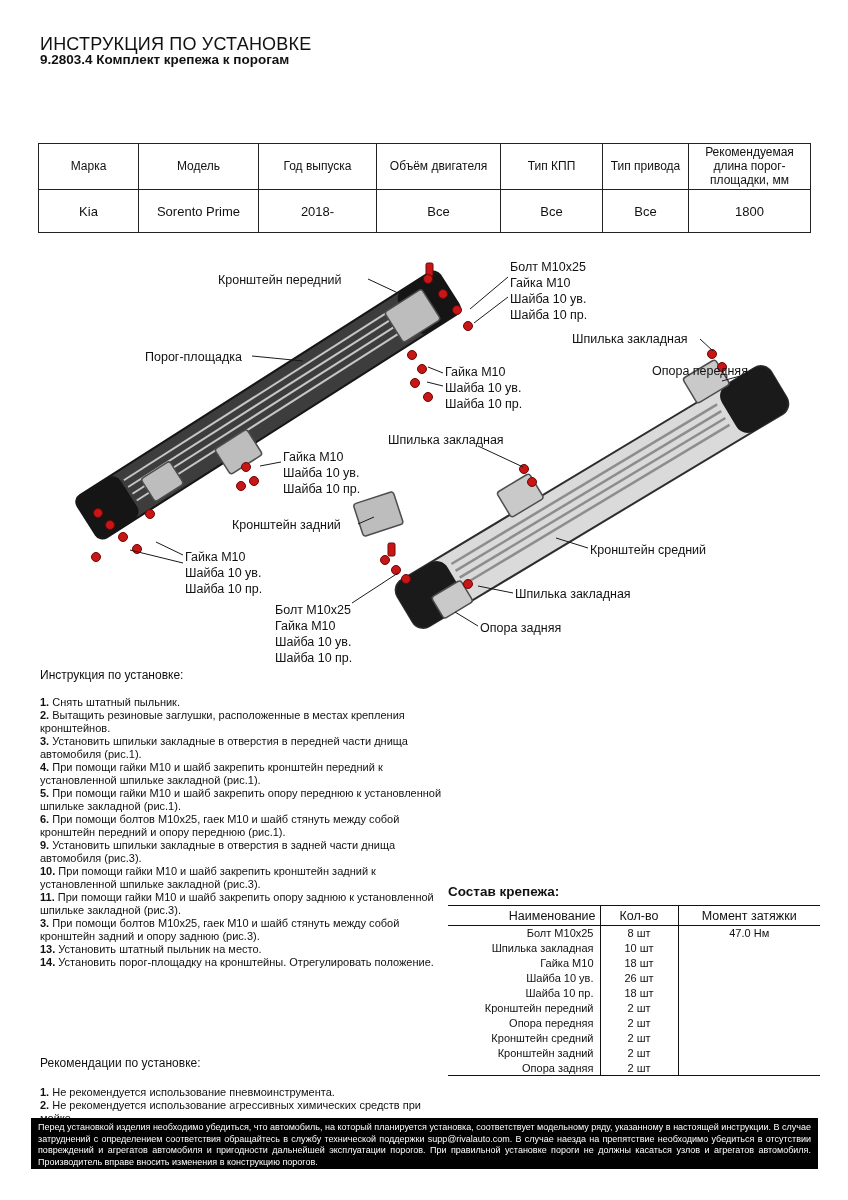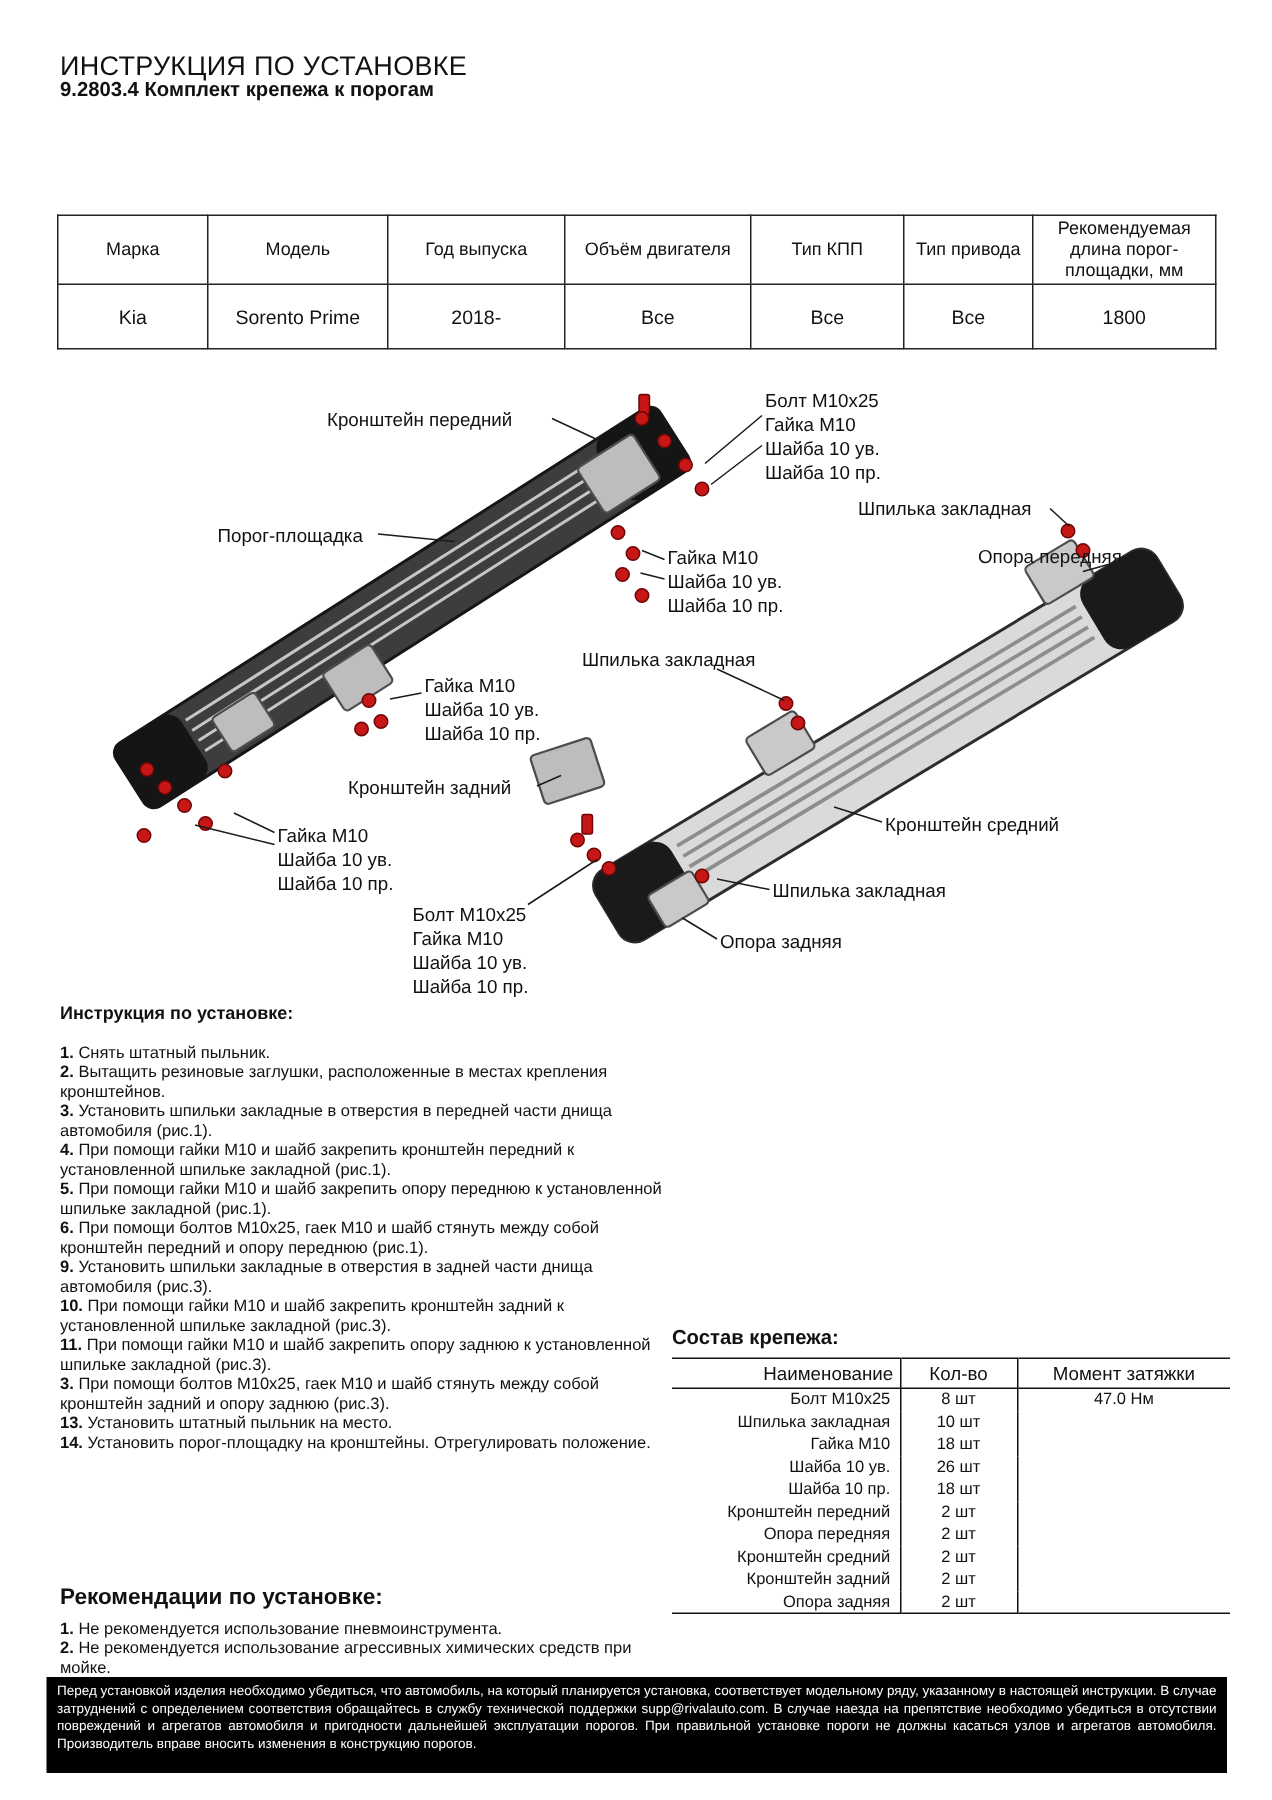--- a/index.html
+++ b/index.html
@@ -14,36 +14,36 @@
   table.spec th, table.spec td { border:1px solid #222; text-align:center; vertical-align:middle; font-weight:normal; padding:2px 4px; }
   table.spec th { height:42px; font-size:12px; line-height:1.15; }
   table.spec td { height:43px; font-size:13px; }
   .cw0{width:100px}.cw1{width:120px}.cw2{width:118px}.cw3{width:124px}.cw4{width:102px}.cw5{width:86px}.cw6{width:122px}
 
   .diagram { position:absolute; left:0; top:255px; width:848px; height:410px; }
   .diagram svg { position:absolute; left:0; top:0; }
   .dlabel { position:absolute; font-size:12.5px; line-height:16px; white-space:pre-line; color:#111; }
 
   .instructions { position:absolute; left:40px; top:668px; width:402px; font-size:11px; line-height:1.18; }
-  .instructions .sec-title { font-size:12px; font-weight:bold; margin-bottom:14px; }
+  .instructions .sec-title { font-size:12px; font-weight:normal; margin-bottom:14px; }
   .recommendations { position:absolute; left:40px; top:1056px; width:402px; font-size:11px; line-height:1.18; }
-  .recommendations .sec-title { font-size:15px; font-weight:bold; margin-bottom:6px; }
+  .recommendations .sec-title { font-size:12px; font-weight:normal; margin-bottom:16px; }
   .step b { font-weight:bold; }
 
   .hardware { position:absolute; left:448px; top:884px; width:372px; }
   .hw-title { font-size:13.5px; font-weight:bold; margin-bottom:6px; }
   table.hw { width:100%; border-collapse:collapse; border-top:1.5px solid #111; border-bottom:1px solid #111; }
   table.hw th { font-size:12.5px; font-weight:normal; border-bottom:1.5px solid #111; padding:2px 4px; height:20px; }
   table.hw td { font-size:11px; padding:0 6px; height:15px; }
   .c-name   { width:152px; text-align:right;  border-right:1px solid #111; }
   .c-qty    { width:78px;  text-align:center; border-right:1px solid #111; }
   .c-torque { text-align:center; }
 
   .legal { position:absolute; left:31px; top:1118px; width:787px; background:#000; color:#fff;
-           font-size:9px; line-height:1.3; padding:4px 7px 13px; text-align:justify; }
+           font-size:9px; line-height:1.3; padding:4px 7px 0; text-align:justify; }
 </style>
 </head>
 <body>
 
 <div class="page">
 
   <div class="doc-title">ИНСТРУКЦИЯ ПО УСТАНОВКЕ</div>
   <div class="doc-subtitle">9.2803.4 Комплект крепежа к порогам</div>
 
   <table class="spec">

